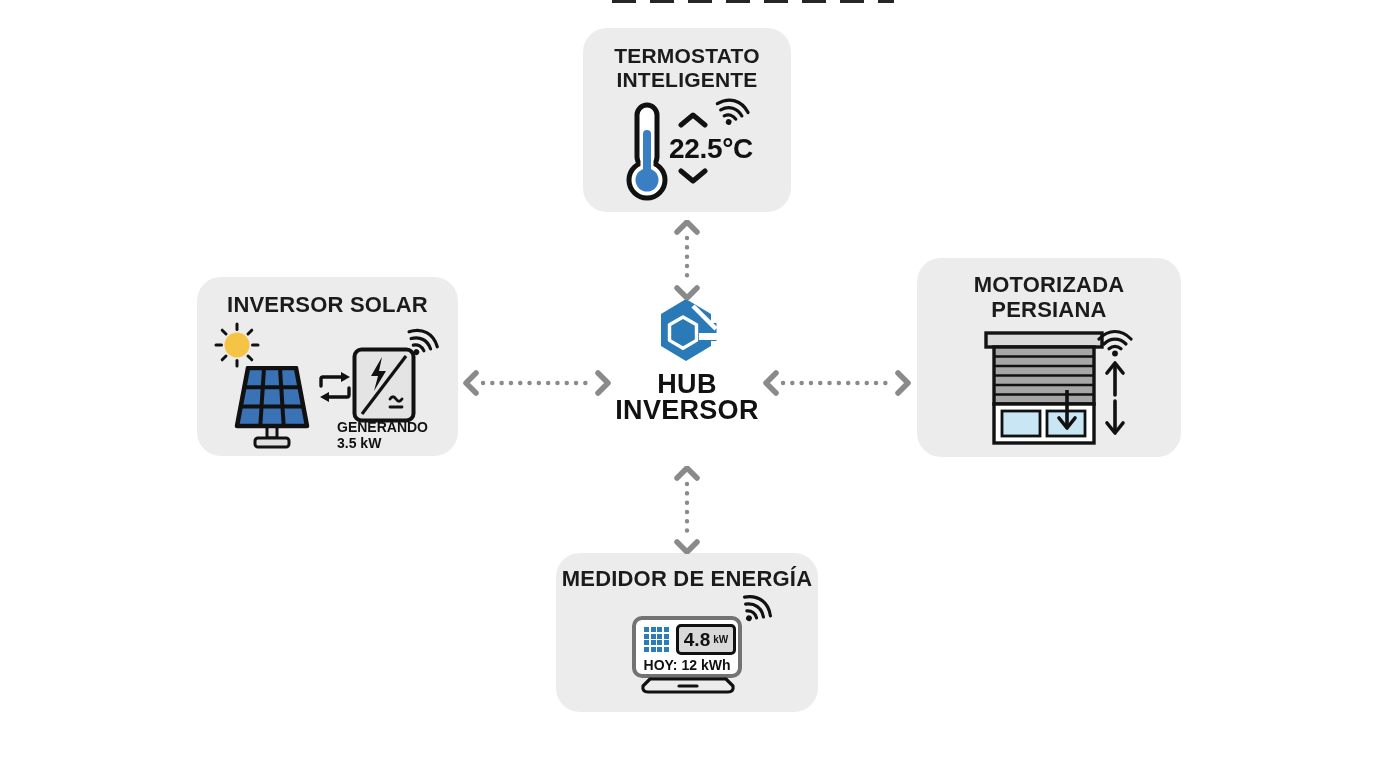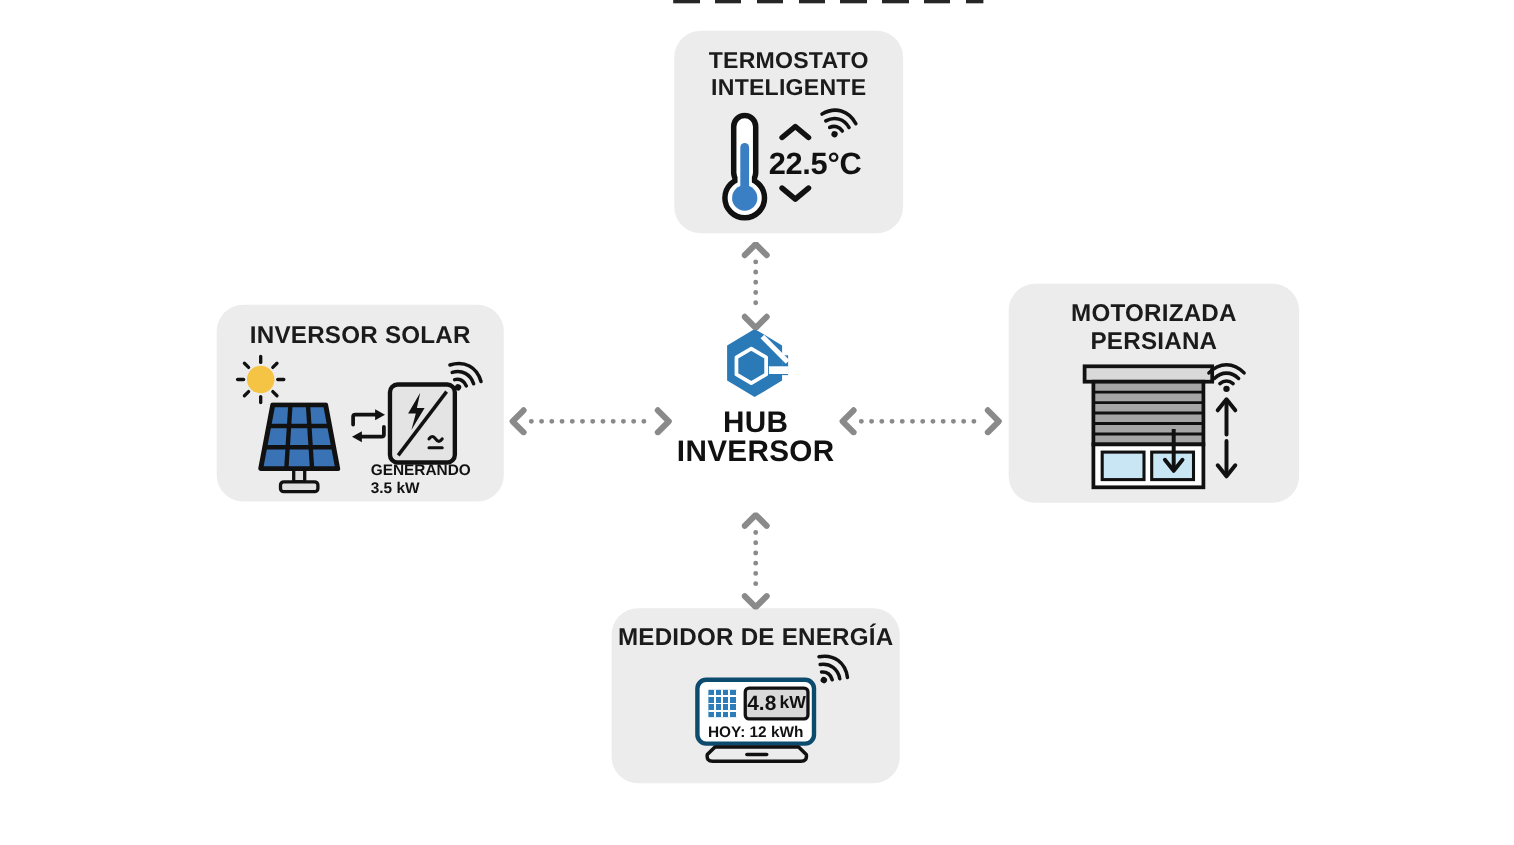--- a/index.html
+++ b/index.html
@@ -23,53 +23,53 @@
     position:absolute;text-align:left;font-weight:800;font-size:14px;line-height:16px;color:#111;
   }
   .hub{
     position:absolute;left:595px;top:298px;width:184px;
     display:flex;flex-direction:column;align-items:center;text-align:center;
   }
   .hub-title{font-weight:800;font-size:27px;line-height:26px;letter-spacing:.3px;color:#111;margin-top:9px;}
   .hub-subtitle{font-weight:700;font-size:13.5px;line-height:15px;letter-spacing:.2px;color:#1b1b1b;margin-top:4px;}
   .meter-device{
     position:absolute;left:76px;top:63px;width:110px;height:62px;
-    box-sizing:border-box;border:4px solid #0c4a6e;border-radius:10px;background:#fff;text-decoration:underline;
+    box-sizing:border-box;border:4px solid #737373;border-radius:10px;background:#fff;text-decoration:underline;
   }
   .meter-grid{
     position:absolute;left:8px;top:7px;width:26px;height:25px;
     background:
       repeating-linear-gradient(90deg, rgba(0,0,0,0) 0 5px, #fff 5px 6.6px),
       repeating-linear-gradient(0deg, rgba(0,0,0,0) 0 5px, #fff 5px 6.6px),
       #2b7cb8;
   }
   .meter-display{
     position:absolute;left:40px;top:4px;width:60px;height:31px;
     box-sizing:border-box;border:3.5px solid #111;border-radius:5px;background:#d9d9d9;
     display:flex;align-items:center;justify-content:center;gap:3px;
   }
   .reading-value{font-weight:800;font-size:19px;color:#111;}
-  .reading-unit{font-weight:700;font-size:16px;color:#111;}
+  .reading-unit{font-weight:700;font-size:10px;color:#111;}
   .meter-daily{
     position:absolute;left:0;top:37px;width:100%;text-align:center;
     font-weight:800;font-size:14px;color:#111;
   }
   .top-artifact{
     position:absolute;left:612px;top:0;width:282px;height:3px;
     background:repeating-linear-gradient(90deg,#262626 0 24px,rgba(0,0,0,0) 24px 38px);
   }
 </style>
 </head>
 <body>
 
 <div class="canvas">
 
   <div class="top-artifact"></div>
 
-  <div class="card" style="left:583px;top:28px;width:208px;height:184px;margin-left:30px;">
+  <div class="card" style="left:583px;top:28px;width:208px;height:184px;">
     <div class="card-title t21" style="top:16px;">
       <div>TERMOSTATO</div>
       <div>INTELIGENTE</div>
     </div>
     <svg class="abs" style="left:42px;top:74px;" width="44" height="100" viewBox="0 0 44 100">
       <rect x="12" y="3" width="20" height="62" rx="10" fill="#fff" stroke="#111" stroke-width="5"></rect>
       <circle cx="22" cy="78" r="18" fill="#fff" stroke="#111" stroke-width="5"></circle>
       <rect x="15.5" y="48" width="13" height="20" fill="#fff"></rect>
       <rect x="18" y="28" width="8" height="44" rx="4" fill="#3a7fc4"></rect>
       <circle cx="22" cy="78" r="11.5" fill="#3a7fc4"></circle>

